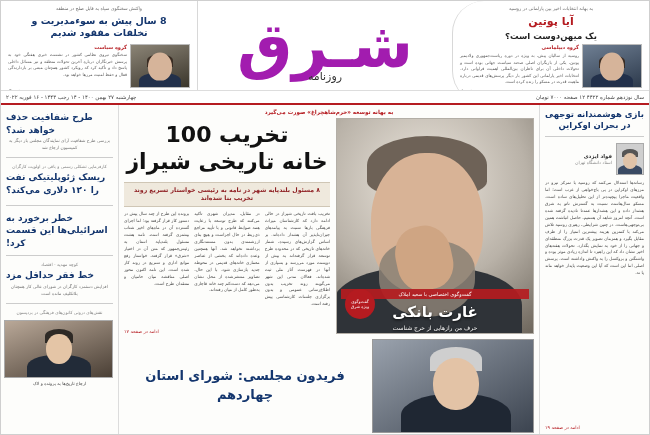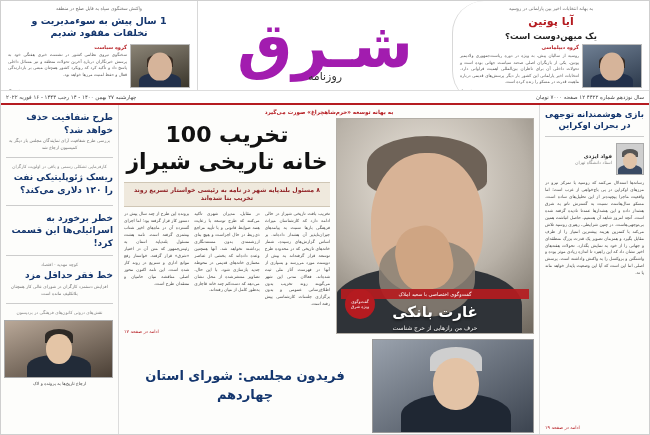--- a/index.html
+++ b/index.html
@@ -272,21 +272,21 @@
   .m-btitle{
     flex:1;font-size:13px;font-weight:bold;color:#14366e;line-height:1.45;text-align:center;
     display:flex;align-items:center;justify-content:center;padding:2px;
   }
   
   .l-box{
     border-bottom:1px solid #ccc;padding:6px 0;
   }
   .l-box:first-child{padding-top:0;}
   .l-title{
-    font-size:9px;font-weight:bold;color:#14366e;line-height:1.4;text-align:right;
+    font-size:9px;font-weight:bold;color:#14366e;line-height:1.4;text-align:left;
   }
   .l-sub{font-size:4.4px;color:#777;text-align:center;margin-top:2px;line-height:1.5;}
   .l-kicker{font-size:4.4px;color:#888;text-align:center;margin-bottom:2px;}
   .l-photo{
     width:100%;height:56px;background:#6b6b6b;position:relative;overflow:hidden;border:1px solid #aaa;margin-top:5px;
   }
   .l-photo .bg3{position:absolute;inset:0;background:linear-gradient(160deg,#b9a898,#4a3f35);}
   .l-photo .fc3{position:absolute;left:50%;top:22%;width:26px;height:30px;border-radius:48%;background:#e4c5a6;transform:translateX(-50%);}
   .l-photo .hr3{position:absolute;left:50%;top:14%;width:28px;height:14px;border-radius:50% 50% 0 0;background:#2e2a26;transform:translateX(-50%);}
   .l-photo .bd3{position:absolute;left:50%;bottom:-6px;width:64px;height:28px;border-radius:42% 42% 0 0;background:#222b38;transform:translateX(-50%);}
@@ -322,21 +322,21 @@
     <div class="mh-col mh-center">
       <div class="logo-wrap">
         <div class="logo-sharq">شـرق</div>
         <div class="logo-sub">روزنامه</div>
       </div>
     </div>
 
     <div class="mh-col mh-left">
       <div class="kicker">واکنش سخنگوی سپاه به قابل صلح در منطقه</div>
       <div class="lead-blue">
-        <span>1 سال پیش به سوءمدیریت و</span><br>
+        <span>8 سال پیش به سوءمدیریت و</span><br>
         <span>تخلفات مفقود شدیم</span>
       </div>
       <div class="mh-photo-row">
         <div class="mh-photo p2">
           <div class="body"></div>
             <div class="hair"></div>
             <div class="face"></div>
         </div>
         <div class="mh-text">
           <span class="mh-tag">گروه سیاست</span>

